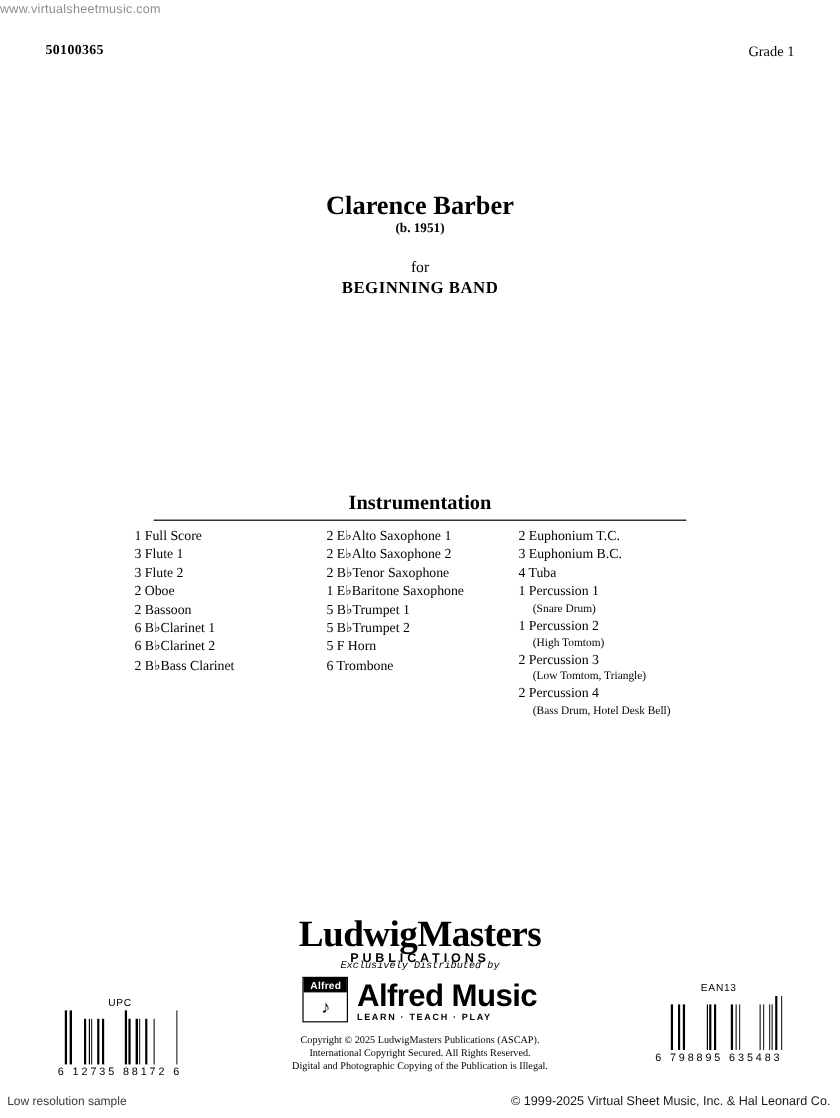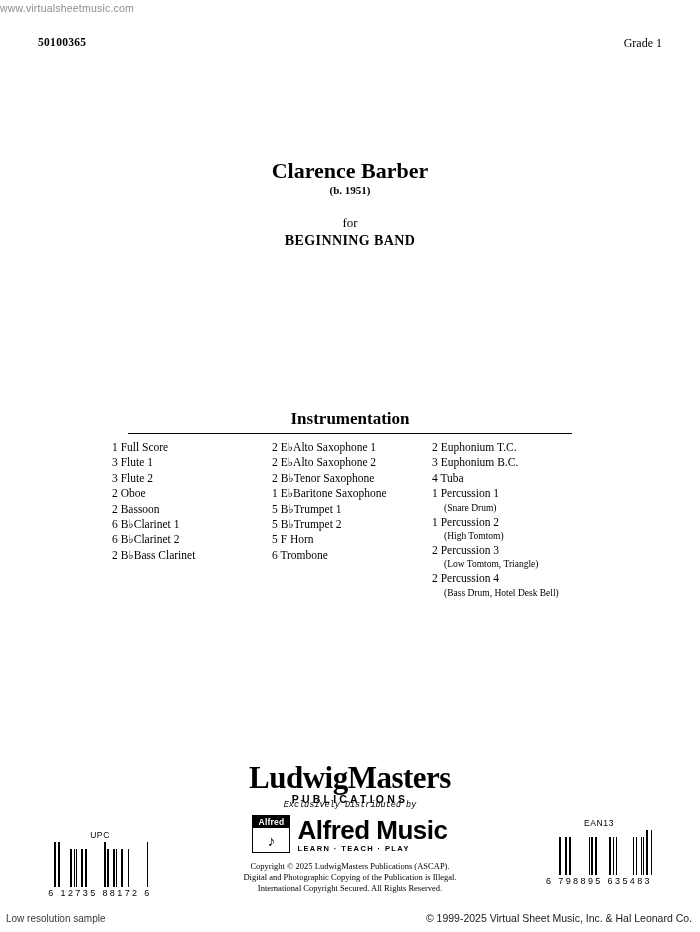--- a/index.html
+++ b/index.html
@@ -363,22 +363,22 @@
       </div>
       <div class="alfred-name">
         <div class="big">Alfred Music</div>
         <div class="tag">LEARN · TEACH · PLAY</div>
       </div>
     </div>
   </div>
 
   <div class="copyright">
     <div>Copyright © 2025 LudwigMasters Publications (ASCAP).</div>
+    <div>International Copyright Secured. All Rights Reserved.</div>
     <div>Digital and Photographic Copying of the Publication is Illegal.</div>
-    <div>International Copyright Secured. All Rights Reserved.</div>
   </div>
 
   <div class="barcode-block bc-left">
     <div class="bc-label">UPC</div>
     <div class="bc-bars">
         <i style="width: 2px; height: 45px; background: rgb(255, 255, 255);"></i>
         <i style="width: 2px; height: 45px; background: rgb(255, 255, 255);"></i>
         <i style="width: 2px; height: 45px; background: rgb(0, 0, 0);"></i>
         <i style="width: 2px; height: 45px; background: rgb(255, 255, 255);"></i>
         <i style="width: 2px; height: 45px; background: rgb(0, 0, 0);"></i>

